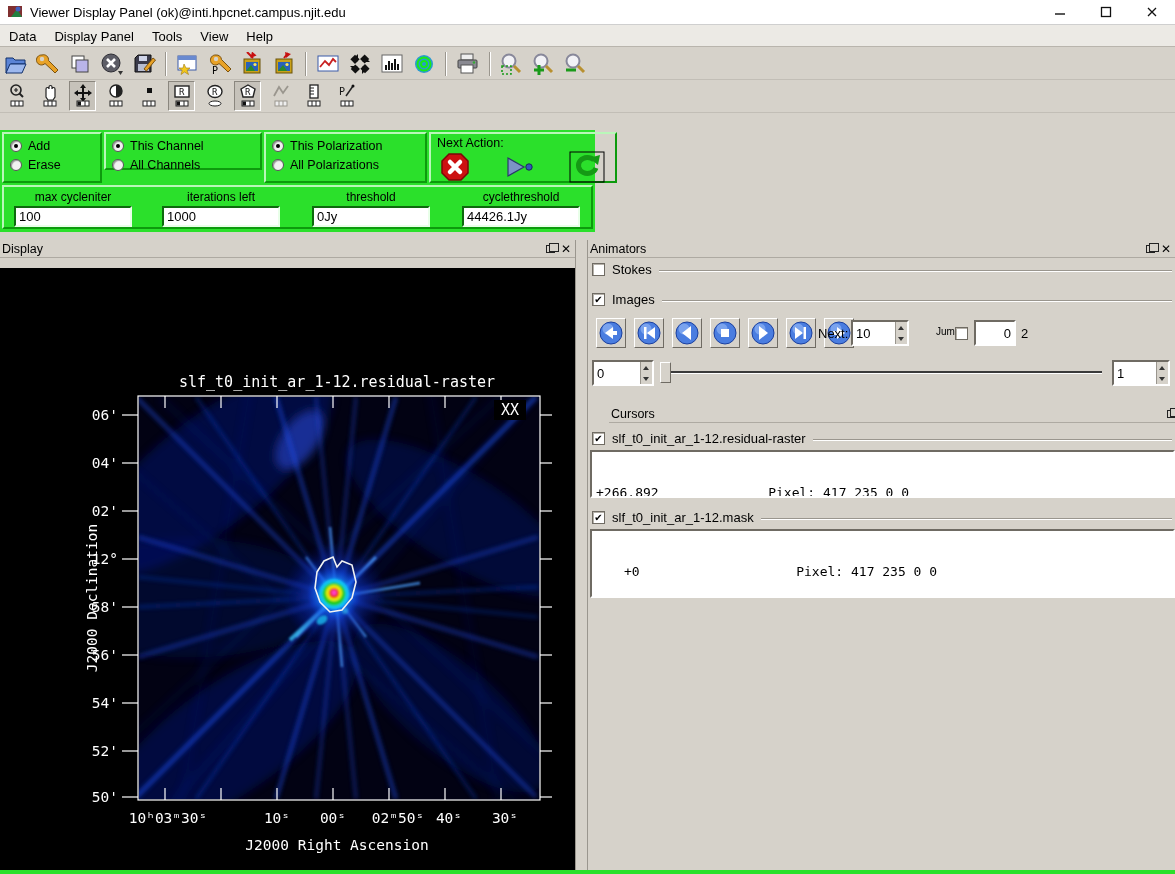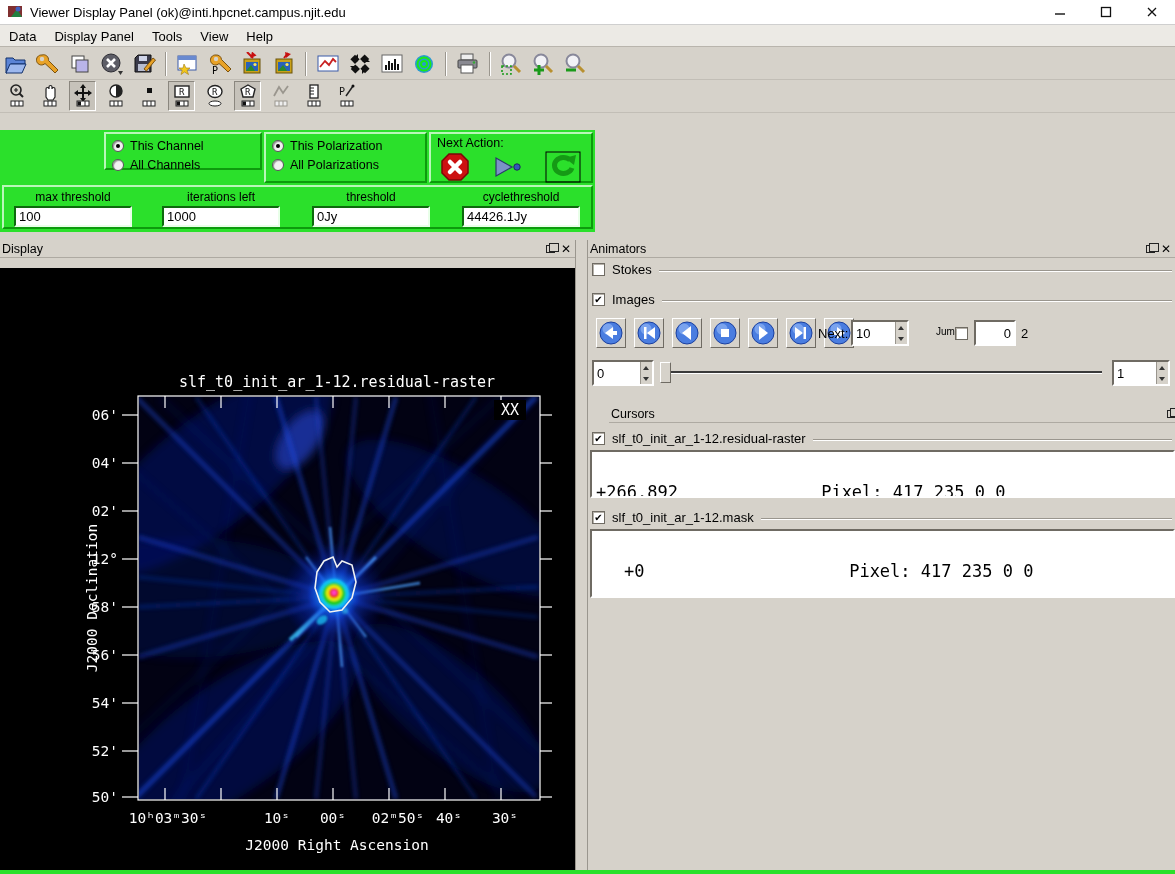--- a/index.html
+++ b/index.html
@@ -64,21 +64,21 @@
   .gline { flex:1; height:2px; border-top:1px solid #9a968e; border-bottom:1px solid #fff; margin-top:2px; }
   .tapebtn { width:30px; height:30px; background:#d6d2ca; border:1px solid; border-color:#fff #6f6b63 #6f6b63 #fff;
              display:flex; align-items:center; justify-content:center; margin-right:1px; }
   .spinbox { display:flex; background:#4c1d95; border:2px solid; border-color:#6f6b63 #fff #fff #6f6b63; height:26px; }
   .spinbox input { border:0; outline:0; width:100%; font-size:13px; padding:0 3px; font-family:"Liberation Sans",sans-serif; }
   .spinarrows { width:16px; background:#d6d2ca; border-left:1px solid #9a968e; display:flex; flex-direction:column; }
   .spinarrows div { flex:1; display:flex; align-items:center; justify-content:center; }
   .arr-up { width:0; height:0; border-left:3px solid transparent; border-right:3px solid transparent; border-bottom:4px solid #333; }
   .arr-dn { width:0; height:0; border-left:3px solid transparent; border-right:3px solid transparent; border-top:4px solid #333; }
   .whitebox { position:absolute; background:#fff; border:2px solid; border-color:#6f6b63 #fff #fff #6f6b63;
-              font-family:"DejaVu Sans Mono", monospace; font-size:17px; line-height:15px; padding:3px 4px;
+              font-family:"DejaVu Sans Mono", monospace; font-size:13px; line-height:15px; padding:3px 4px;
               white-space:pre; overflow:hidden; }
   .slider-track { position:absolute; height:3px; background:#3a3a3a; border-bottom:1px solid #fff; }
   .slider-handle { position:absolute; width:11px; height:21px; background:#d6d2ca; border:1px solid;
                    border-color:#fff #6f6b63 #6f6b63 #fff; }
   svg text { font-family:"DejaVu Sans Mono", monospace; }
 </style>
 </head>
 <body>
 
 <div id="win">
@@ -353,61 +353,71 @@
           <line x1="9" y1="13" x2="16" y2="3" stroke="#222" stroke-width="1.5"></line>
           <circle cx="16" cy="3" r="1.5" fill="#111"></circle>
           <rect x="4" y="18" width="12" height="5" fill="#fff" stroke="#222"></rect>
           <line x1="8" y1="18" x2="8" y2="23" stroke="#222"></line>
           <line x1="12" y1="18" x2="12" y2="23" stroke="#222"></line>
         </svg>
       </span>
   </div>
 
   <div id="green">
+    <div class="gbox" style="left:2px; top:2px; width:100px; height:51px;">
+      <div class="radio-row">
+          <span class="radio sel"></span>
+          <span class="glabel">Add</span>
+        </div>
+      <div class="radio-row">
+          <span class="radio"></span>
+          <span class="glabel">Erase</span>
+        </div>
+    </div>
     <div class="gbox" style="left:104px; top:2px; width:158px; height:38px;">
       <div class="radio-row">
           <span class="radio sel"></span>
           <span class="glabel">This Channel</span>
         </div>
       <div class="radio-row">
           <span class="radio"></span>
           <span class="glabel">All Channels</span>
         </div>
     </div>
     <div class="gbox" style="left:264px; top:2px; width:163px; height:51px;">
       <div class="radio-row">
           <span class="radio sel"></span>
           <span class="glabel">This Polarization</span>
         </div>
       <div class="radio-row">
           <span class="radio"></span>
           <span class="glabel">All Polarizations</span>
         </div>
     </div>
-    <div class="gbox" style="left:429px; top:2px; width:164px; height:51px;">
+    <div class="gbox" style="left:429px; top:2px; width:188px; height:51px;">
       <div class="na-label">Next Action:</div>
       <div class="na-btns">
         <span><svg width="32" height="32">
               <polygon points="10,3 22,3 29,10 29,22 22,29 10,29 3,22 3,10" fill="#cc1111" stroke="#7a0808" stroke-width="1.5"></polygon>
               <path d="M11 11 l10 10 M21 11 l-10 10" stroke="#fff" stroke-width="4.5" stroke-linecap="round"></path>
             </svg></span>
         <span><svg width="34" height="30">
               <polygon points="5,6 5,24 21,15" fill="#7b93c6" stroke="#2a3a6a" stroke-width="1.2"></polygon>
               <circle cx="26" cy="15" r="3.2" fill="#3355bb" stroke="#1a2a5a"></circle>
             </svg></span>
         <span><svg width="36" height="32">
               <rect x="1" y="1" width="34" height="30" fill="none" stroke="#000"></rect>
               <path d="M25 9 A9 8 0 1 0 27 17" fill="none" stroke="#159a15" stroke-width="5"></path>
               <polygon points="20,7 31,4 29,14" fill="#159a15"></polygon>
             </svg></span>
       </div>
     </div>
     <div class="gbox" style="left:2px; top:55px; width:591px; height:44px;">
       <div class="fieldcol" style="left:4px;">
-        <div class="flabel">max threshold</div>
+        <div class="flabel">max cycleniter</div>
         <input class="gfield" value="100" style="">
       </div>
       <div class="fieldcol" style="left:152px;">
         <div class="flabel">iterations left</div>
         <input class="gfield" value="1000" style="">
       </div>
       <div class="fieldcol" style="left:302px;">
         <div class="flabel">threshold</div>
         <input class="gfield" value="0Jy" style="">
       </div>

